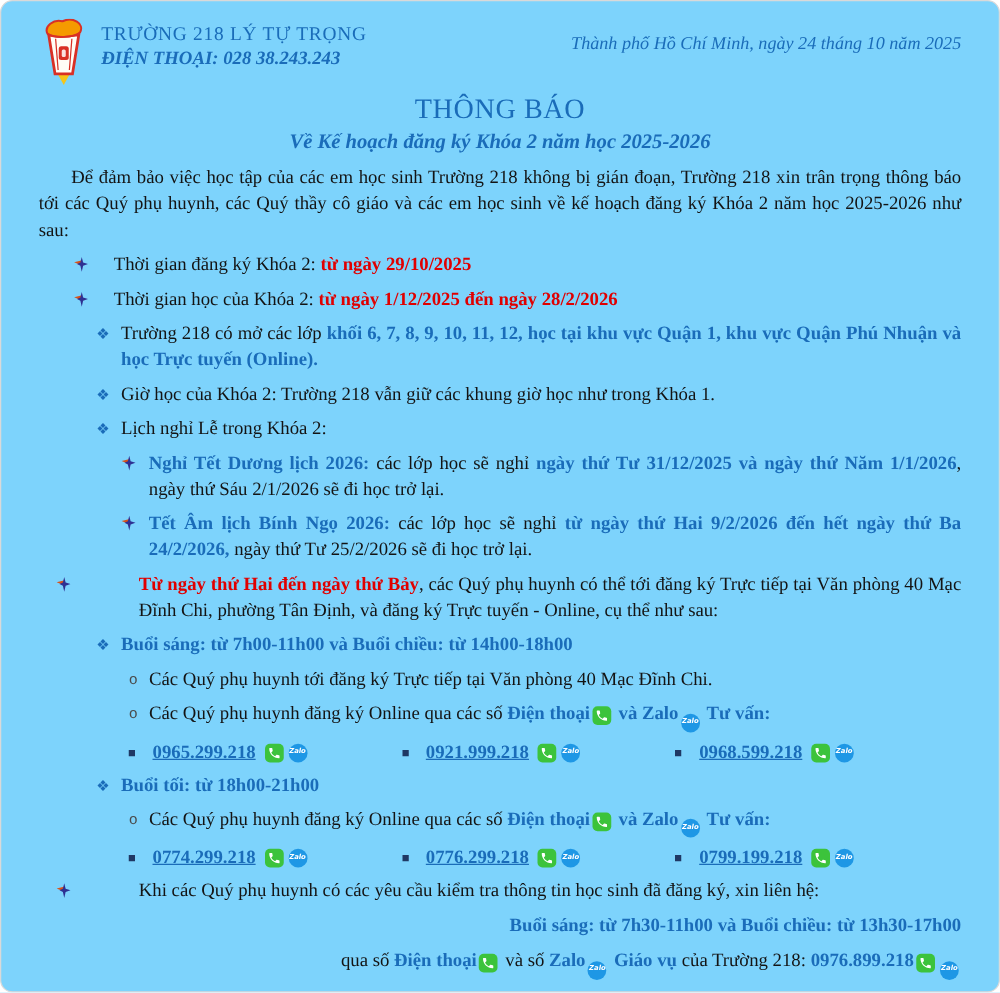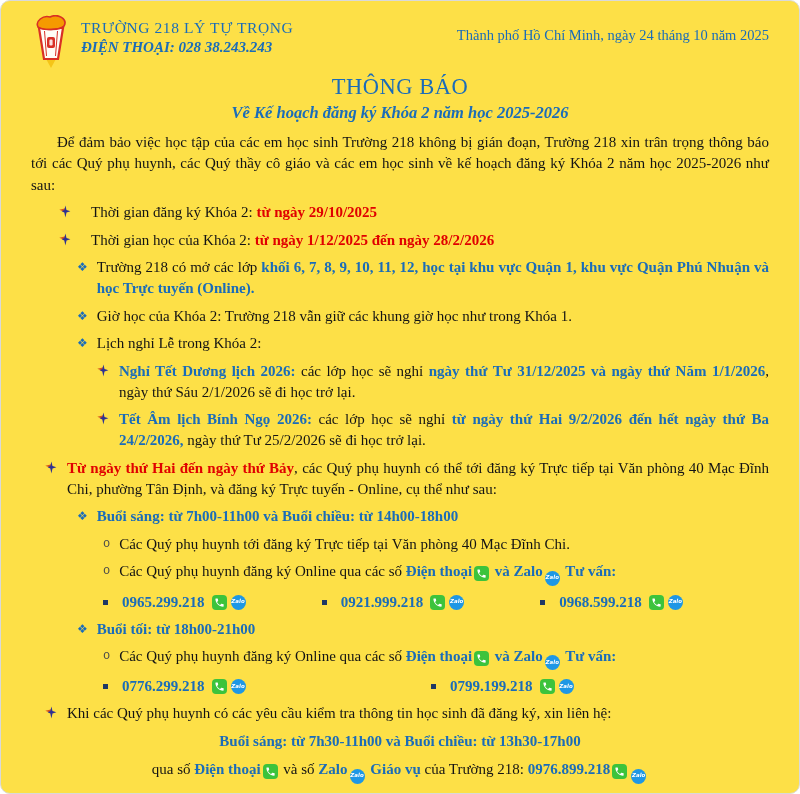--- a/index.html
+++ b/index.html
@@ -2,62 +2,62 @@
 <html style="--blue: #1a6cb9; --red: #e00000; --navy: #1f3864; --border: #d9d9d9; --dart-orange: #d6521b; --dart-navy: #2e3192; --phone-green: #3cc33c; --zalo-blue: #1e97e5; --logo-red: #d93025; --logo-orange: #f59a00; --logo-yellow: #f5c518;"><head>
 <meta charset="utf-8">
 <style>
   html,body{margin:0;padding:0;background:#fff;}
   body{width:800px;height:794px;overflow:hidden;}
   .page{
     box-sizing:border-box;width:800px;height:794px;
     padding:12px 30px 0 30px;
     border:1px solid var(--border);border-radius:10px;
     font-family:"Liberation Serif",serif;font-size:15px;color:#141414;
-    background:#fde047;
+    background:#7dd3fc;
   }
   
   .hdr{display:flex;justify-content:space-between;align-items:flex-start;height:58px;}
   .hdr-left{display:flex;align-items:flex-start;}
   .logo{flex:0 0 auto;margin-top:2px;}
   .hdr-lines{margin-left:10px;margin-top:6px;}
   .school{color:var(--blue);font-size:15.5px;letter-spacing:.6px;}
   .schoolphone{color:var(--blue);font-weight:bold;font-style:italic;font-size:15px;margin-top:2px;}
-  .dateline{color:var(--blue);font-size:14.5px;margin-top:14px;}
+  .dateline{color:var(--blue);font-style:italic;font-size:14.5px;margin-top:14px;}
   
   .title{text-align:center;color:var(--blue);font-weight:normal;font-size:22.5px;line-height:1.2;margin-top:2px;letter-spacing:.5px;}
   .subtitle{text-align:center;color:var(--blue);font-weight:bold;font-style:italic;font-size:16.5px;margin-top:3px;}
   .intro{margin:9px 0 4px 0;text-indent:26px;text-align:justify;line-height:1.42;}
   
   .li{display:flex;align-items:flex-start;margin:6.5px 0;}
   .li .b{flex:0 0 auto;margin-right:9px;}
   .li .t{flex:1;line-height:1.4;text-align:justify;}
   .b.dart{margin-top:3px;}
   .b.dia{color:var(--blue);font-family:"DejaVu Sans",sans-serif;font-size:12px;line-height:1;margin-top:4px;}
   .b.ob{font-family:"Liberation Mono",monospace;font-size:12px;color:#4a4a4a;margin-top:3px;}
   .ind-a{margin-left:28px;gap:10px;}
   .ind-b{margin-left:46px;}
   .ind-c{margin-left:66px;}
-  .ind-z{margin-left:14px;}
+  .ind-z{margin-left:14px;gap:44px;}
   .ind-o{margin-left:72px;}
   
   .bb{color:var(--blue);font-weight:bold;}
   .rb{color:var(--red);font-weight:bold;}
   .it{}
   
   .ph-row{display:flex;margin:8px 10px 8px 72px;}
   .pg{flex:1;display:flex;align-items:center;}
   .sq{width:5px;height:5px;background:var(--navy);margin-right:14px;flex:0 0 auto;}
-  .pnum{color:var(--blue);font-weight:bold;font-size:15px;margin-right:5px;}
+  .pnum{color:var(--blue);font-weight:bold;font-size:15px;margin-right:5px;text-decoration:underline;}
   
   .ic{display:inline-flex;align-items:center;justify-content:center;width:15px;height:15px;vertical-align:-3px;margin:0 2px;}
   .ic-ph{border-radius:4px;background:var(--phone-green);}
   .ic-za{border-radius:50%;background:var(--zalo-blue);}
   .zl{color:#fff;font-size:5.5px;font-weight:bold;font-style:italic;font-family:"DejaVu Sans",sans-serif;line-height:1;}
   
-  .cline{text-align:center;line-height:1.4;margin:7px 0;}
+  .cline{text-align:right;line-height:1.4;margin:7px 0;}
   .closing{text-align:center;color:var(--blue);font-weight:bold;font-size:19px;margin-top:10px;}
 </style>
 </head>
 <body>
 
 <div class="page">
 
   <div class="hdr">
     <div class="hdr-left">
       <span class="logo">
@@ -210,20 +210,32 @@
             <path fill="#fff" d="M6.62 10.79c1.44 2.83 3.76 5.14 6.59 6.59l2.2-2.21c.27-.27.67-.36 1.02-.24 1.12.37 2.33.57 3.57.57.55 0 1 .45 1 1V20c0 .55-.45 1-1 1-9.39 0-17-7.61-17-17 0-.55.45-1 1-1h3.5c.55 0 1 .45 1 1 0 1.25.2 2.45.57 3.57.11.35.03.74-.25 1.02l-2.2 2.2z"></path>
           </svg>
         </span><span class="bb"> và Zalo</span><span class="ic ic-za">
           <span class="zl">Zalo</span>
         </span><span class="bb"> Tư vấn:</span></div>
   </div>
 
   <div class="ph-row">
     <div class="pg">
         <span class="sq"></span>
+        <span class="pnum">0774.299.218</span>
+        <span class="ic ic-ph">
+          <svg viewBox="0 0 24 24" width="11" height="11">
+            <path fill="#fff" d="M6.62 10.79c1.44 2.83 3.76 5.14 6.59 6.59l2.2-2.21c.27-.27.67-.36 1.02-.24 1.12.37 2.33.57 3.57.57.55 0 1 .45 1 1V20c0 .55-.45 1-1 1-9.39 0-17-7.61-17-17 0-.55.45-1 1-1h3.5c.55 0 1 .45 1 1 0 1.25.2 2.45.57 3.57.11.35.03.74-.25 1.02l-2.2 2.2z"></path>
+          </svg>
+        </span>
+        <span class="ic ic-za">
+          <span class="zl">Zalo</span>
+        </span>
+      </div>
+    <div class="pg">
+        <span class="sq"></span>
         <span class="pnum">0776.299.218</span>
         <span class="ic ic-ph">
           <svg viewBox="0 0 24 24" width="11" height="11">
             <path fill="#fff" d="M6.62 10.79c1.44 2.83 3.76 5.14 6.59 6.59l2.2-2.21c.27-.27.67-.36 1.02-.24 1.12.37 2.33.57 3.57.57.55 0 1 .45 1 1V20c0 .55-.45 1-1 1-9.39 0-17-7.61-17-17 0-.55.45-1 1-1h3.5c.55 0 1 .45 1 1 0 1.25.2 2.45.57 3.57.11.35.03.74-.25 1.02l-2.2 2.2z"></path>
           </svg>
         </span>
         <span class="ic ic-za">
           <span class="zl">Zalo</span>
         </span>
       </div>

